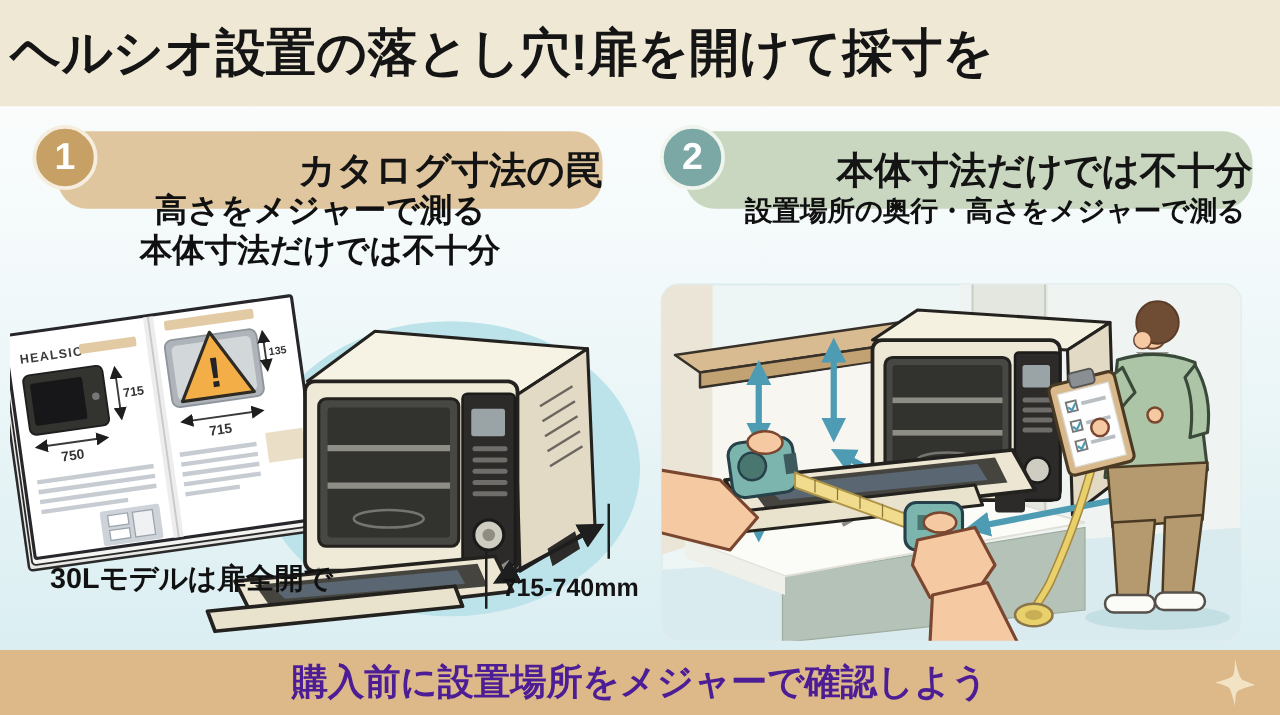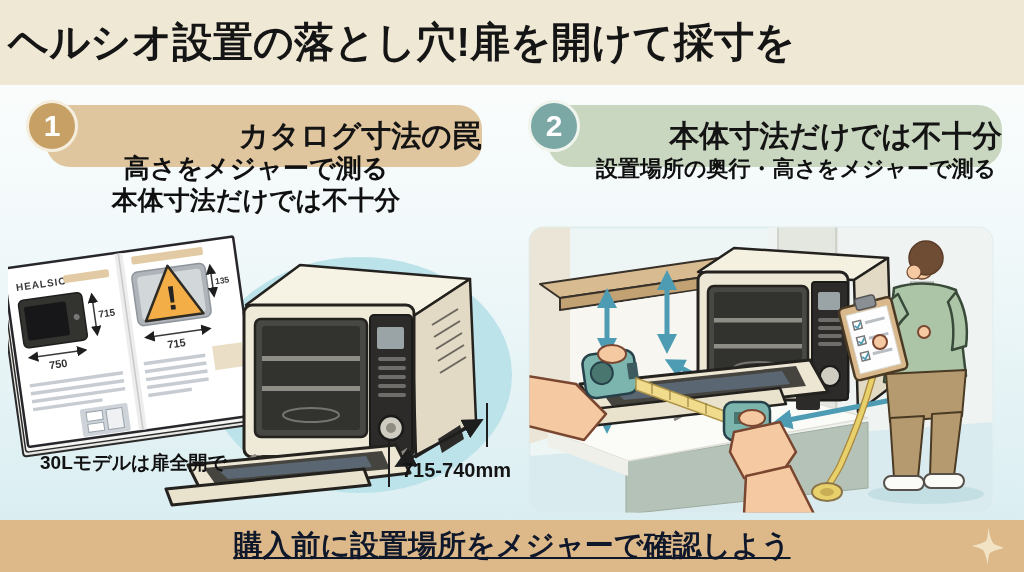--- a/index.html
+++ b/index.html
@@ -35,26 +35,26 @@
     display:flex;align-items:center;justify-content:flex-end;
   }
   .pill1{background:#E0C69E;}
   .pill2{background:#C9D7C1;}
   .pill h2{margin:0;font-size:30px;font-weight:800;color:#141414;white-space:nowrap;}
   
   .subtitle{text-align:center;font-weight:800;color:#101010;}
   .sub1{left:0;top:152px;width:512px;font-size:26px;line-height:32px;}
   .sub2{left:540px;top:154px;width:512px;font-size:22px;line-height:30px;}
   
-  .note{left:40px;top:449px;font-size:19px;font-weight:800;line-height:27px;color:#111;}
+  .note{left:40px;top:449px;font-size:23px;font-weight:800;line-height:27px;color:#111;}
   .banner-bottom{
     left:0;top:520px;width:1024px;height:52px;background:#DDB98A;
     display:flex;align-items:center;justify-content:center;
   }
-  .banner-bottom .footer-text{font-size:29px;font-weight:900;color:#0f172a;white-space:nowrap;text-decoration:underline;}
+  .banner-bottom .footer-text{font-size:29px;font-weight:900;color:#4c1d95;white-space:nowrap;}
   .sparkle{right:14px;top:4px;}
   svg text{font-family:"Liberation Sans",sans-serif;}
 </style>
 </head>
 <body>
 
 <div class="page">
 
   <header class="abs banner-top">
     <h1>ヘルシオ設置の落とし穴!扉を開けて採寸を</h1>

